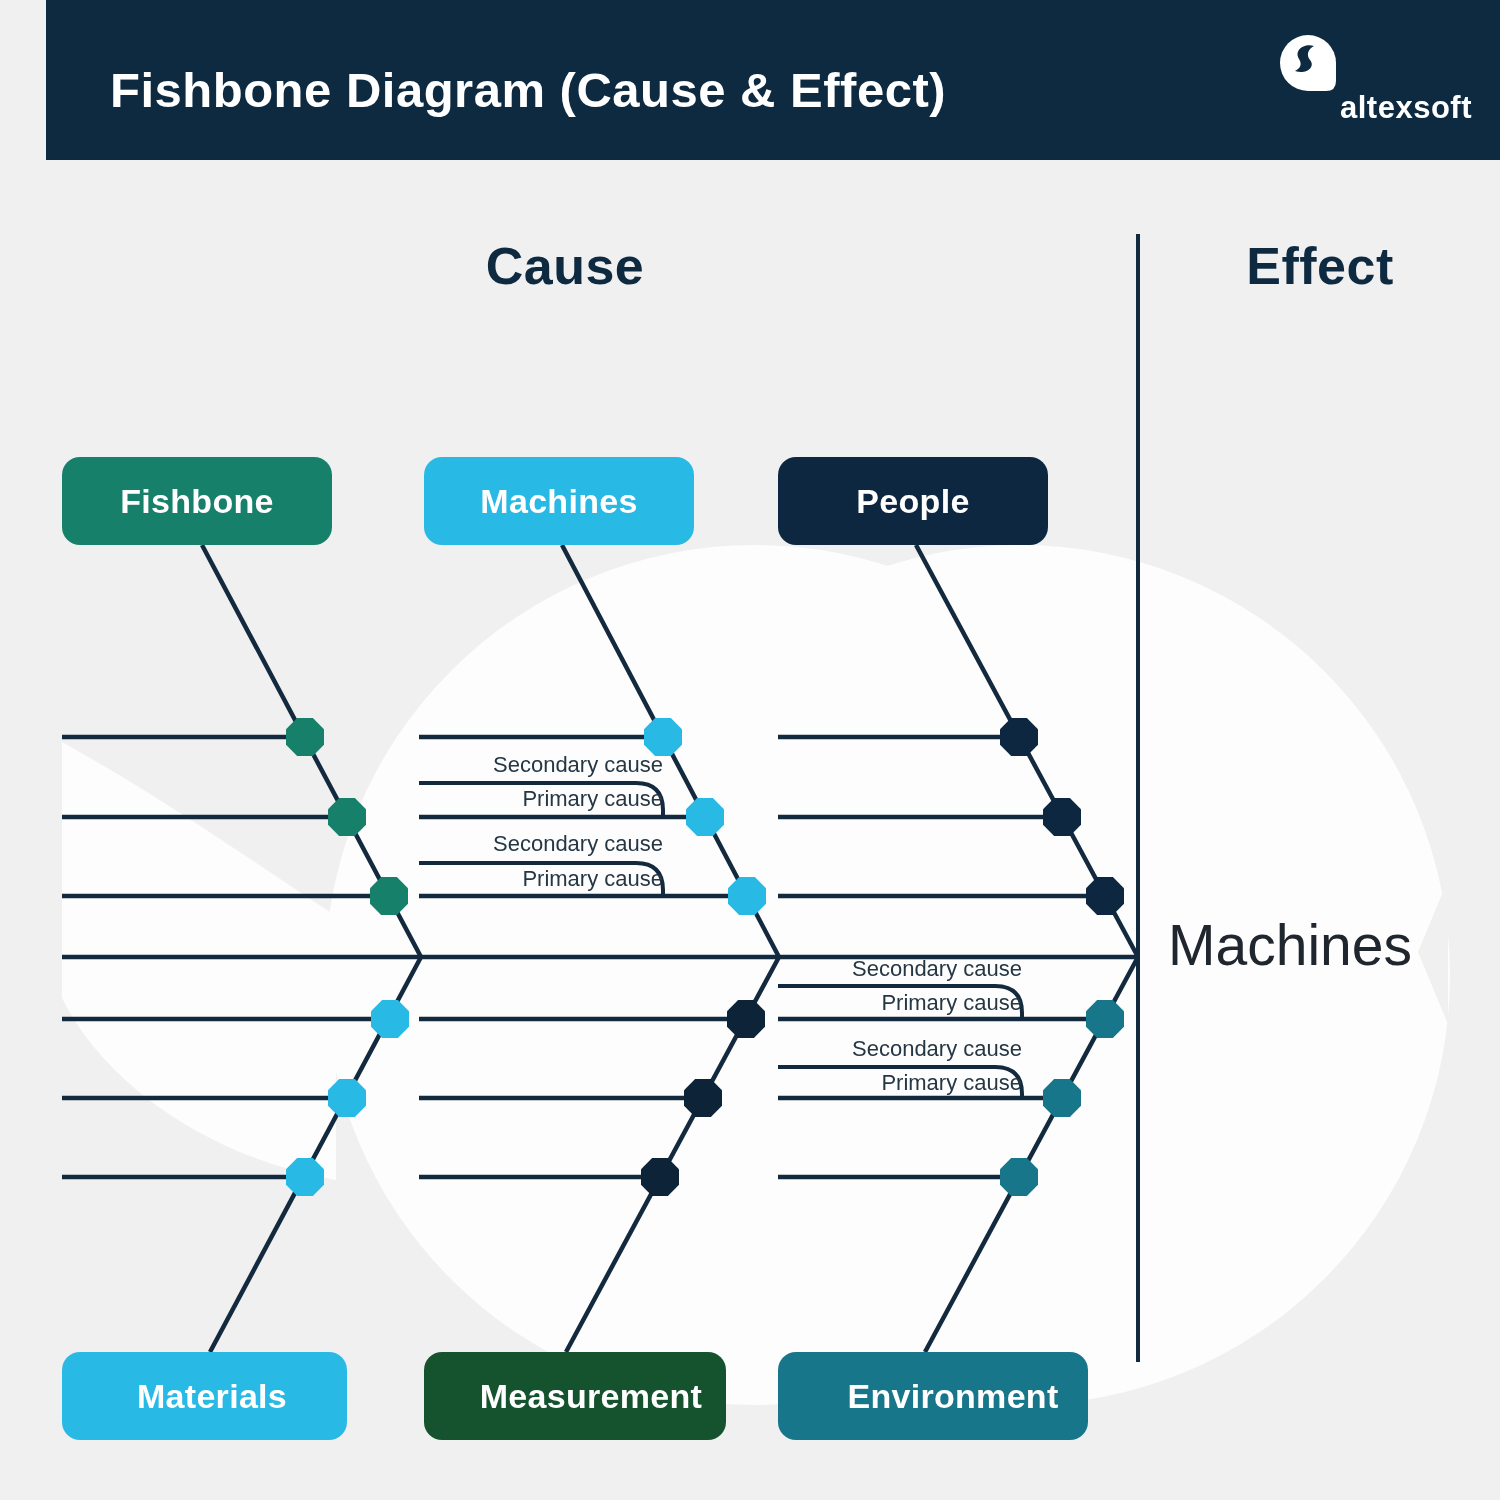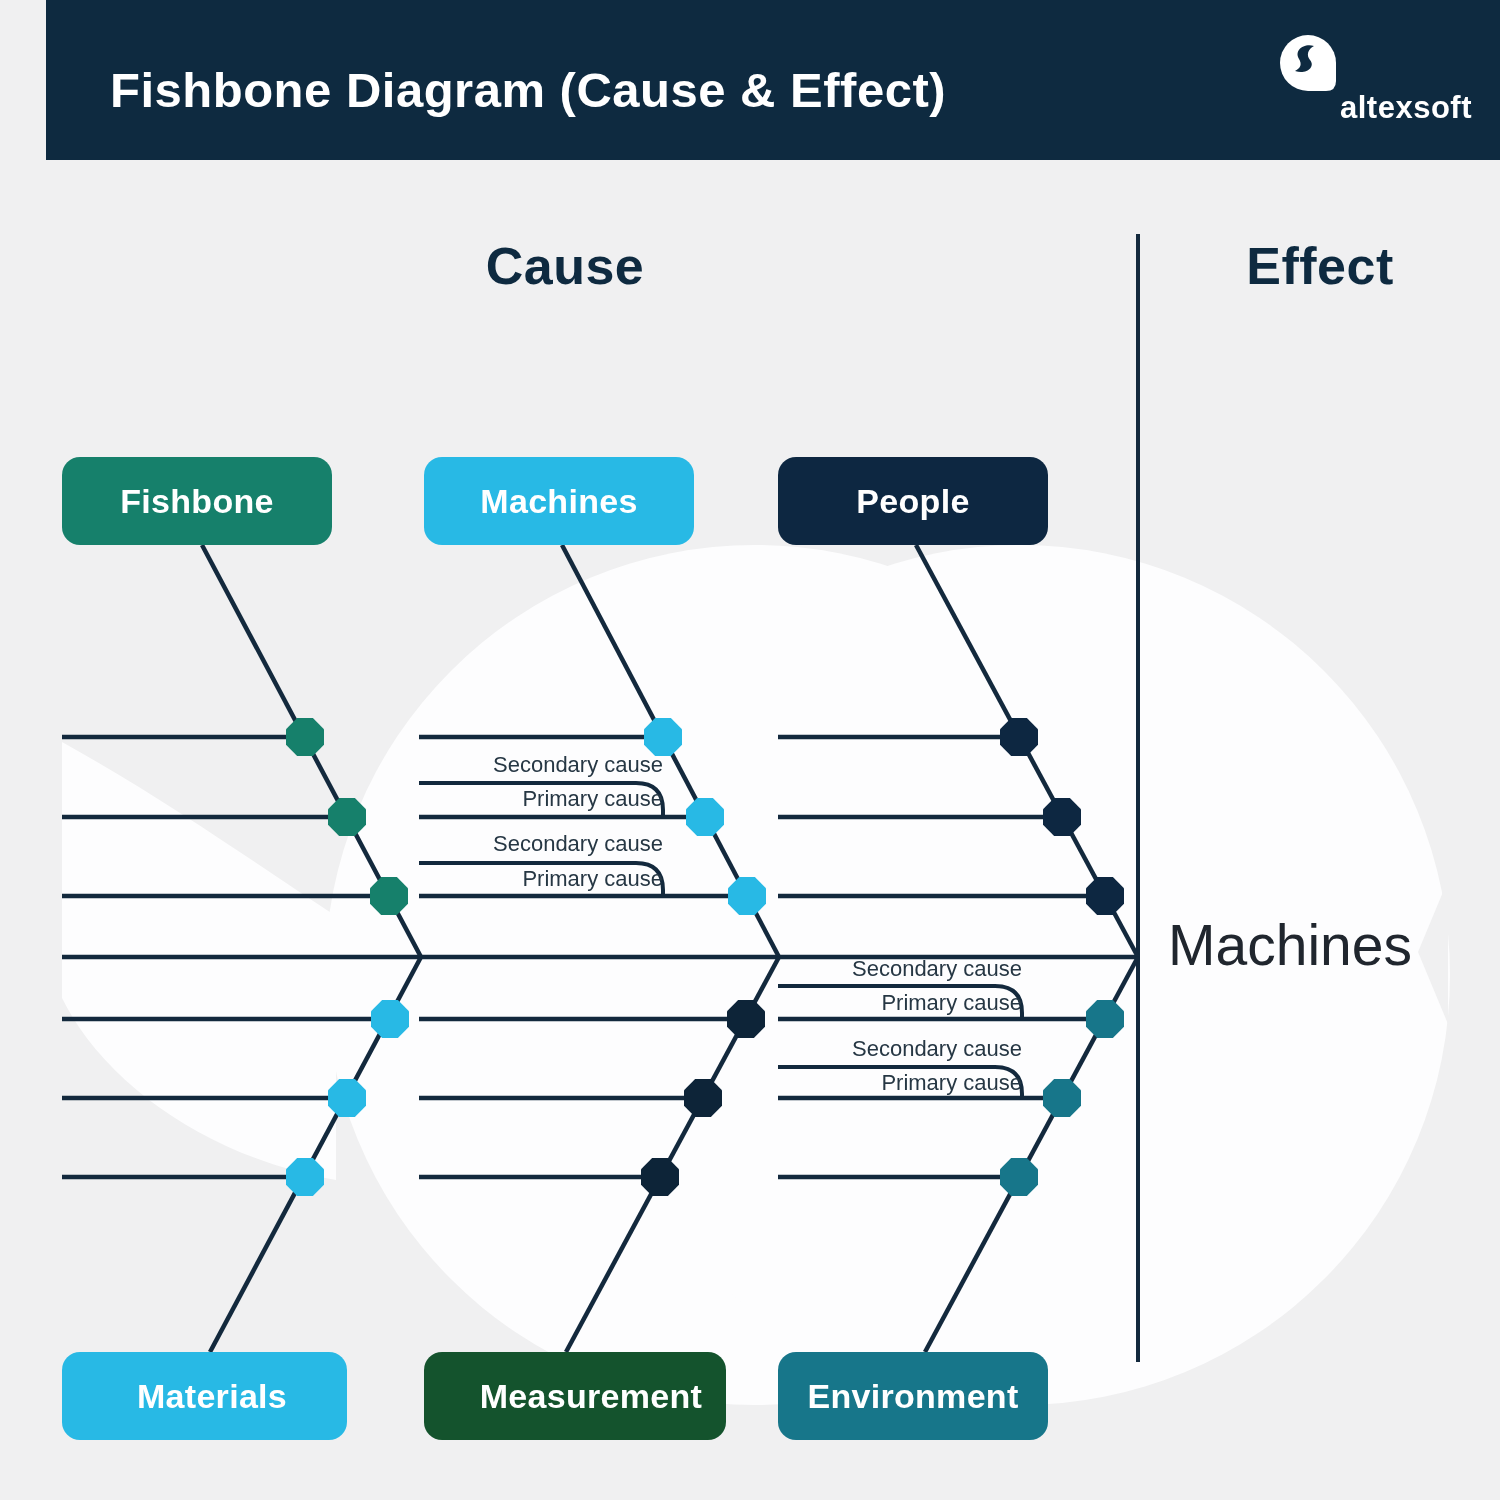--- a/index.html
+++ b/index.html
@@ -121,21 +121,21 @@
 
 <div id="cause-heading" class="col-heading">Cause</div>
 <div id="effect-heading" class="col-heading">Effect</div>
 <div id="problem-label">Machines</div>
 
 <div class="cat-box" style="left: 62px; top: 457px; background: rgb(22, 128, 107);">Fishbone</div>
 <div class="cat-box" style="left: 424px; top: 457px; background: rgb(40, 185, 229);">Machines</div>
 <div class="cat-box" style="left: 778px; top: 457px; background: rgb(13, 39, 65);">People</div>
 <div class="cat-box" style="left: 62px; top: 1352px; background: rgb(40, 185, 229); padding-left: 15px;">Materials</div>
 <div class="cat-box" style="left: 424px; top: 1352px; background: #14532d; padding-left: 32px;">Measurement</div>
-<div class="cat-box" style="left: 778px; top: 1352px; background: rgb(23, 118, 138);">Environment</div>
+<div class="cat-box" style="left: 778px; top: 1352px; background: rgb(23, 118, 138); padding-left: 40px;">Environment</div>
 
 <div class="octagon" style="left: 286px; top: 718px; background: rgb(22, 128, 107);"></div>
 <div class="octagon" style="left: 328px; top: 798px; background: rgb(22, 128, 107);"></div>
 <div class="octagon" style="left: 370px; top: 877px; background: rgb(22, 128, 107);"></div>
 
 <div class="octagon" style="left: 644px; top: 718px; background: rgb(40, 185, 229);"></div>
 <div class="octagon" style="left: 686px; top: 798px; background: rgb(40, 185, 229);"></div>
 <div class="octagon" style="left: 728px; top: 877px; background: rgb(40, 185, 229);"></div>
 
 <div class="octagon" style="left: 1000px; top: 718px; background: rgb(13, 39, 65);"></div>

